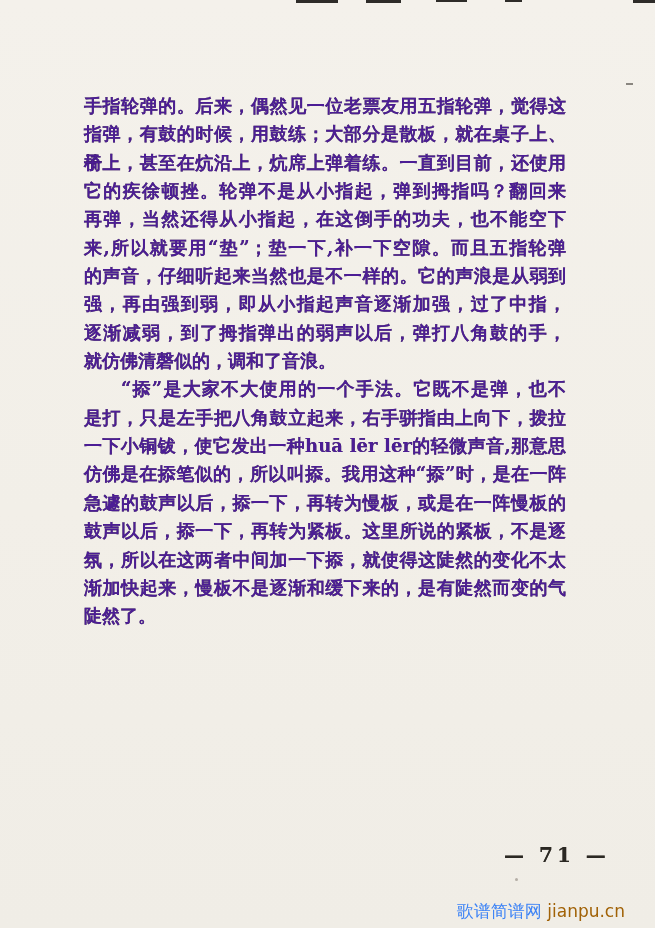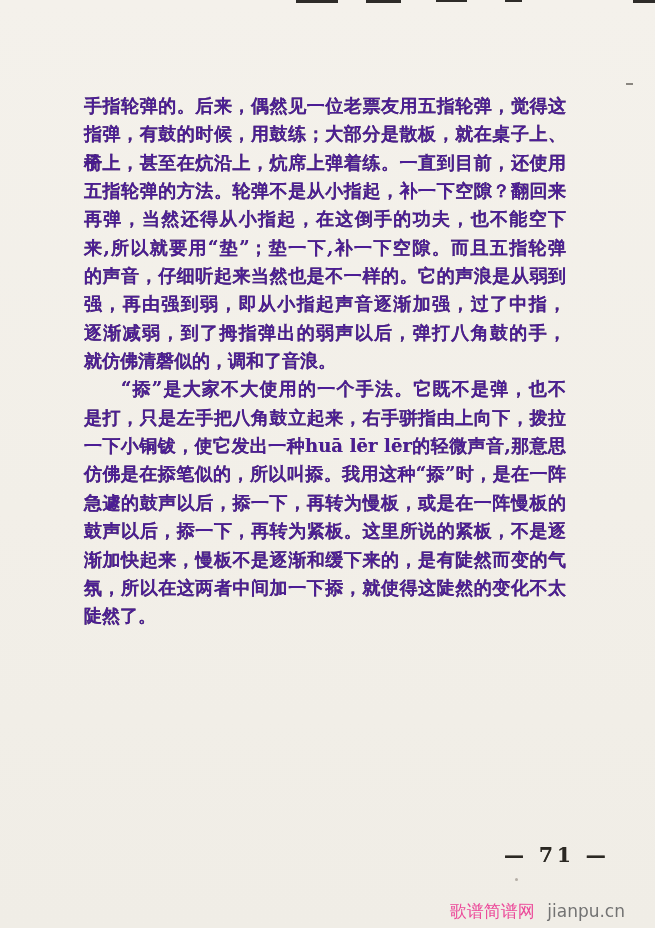--- a/index.html
+++ b/index.html
@@ -23,22 +23,22 @@
   .pagenum{
     position:absolute;top:843px;left:504px;
     font-size:20px;font-weight:700;letter-spacing:4px;color:#2b2823;
     text-shadow:0 0 .6px rgba(41,36,28,.7);
   }
   .watermark{
     position:absolute;top:900px;right:30px;
     font-size:17px;font-family:"DejaVu Sans","Liberation Sans",sans-serif;
     white-space:nowrap;
   }
-  .wm-name{color:#ec4899;}
-  .wm-url{color:#737373;margin-left:7px;}
+  .wm-name{color:#3b82f6;}
+  .wm-url{color:#a16207;}
   .art{position:absolute;background:#2e2c29;}
   .art.a1{left:296px;top:0;width:42px;height:3px;}
   .art.a2{left:366px;top:0;width:35px;height:3px;}
   .art.a3{left:436px;top:0;width:31px;height:2px;}
   .art.a4{left:505px;top:0;width:17px;height:2px;}
   .art.a5{left:633px;top:0;width:22px;height:3px;}
   .art.a6{left:626px;top:83px;width:7px;height:2px;background:#8a8680;}
   .art.a7{left:515px;top:878px;width:3px;height:3px;background:#b4aea6;border-radius:50%;}
 </style>
 </head>
@@ -51,38 +51,38 @@
 <div class="art a5"></div>
 <div class="art a6"></div>
 <div class="art a7"></div>
 
 <div class="textblock">
 
   <div class="para">
     <div class="tline">手指轮弹的。后来，偶然见一位老票友用五指轮弹，觉得这</div>
     <div class="tline">指弹，有鼓的时候，用鼓练；大部分是散板，就在桌子上、椅</div>
     <div class="tline">子上，甚至在炕沿上，炕席上弹着练。一直到目前，还使用</div>
-    <div class="tline">五指轮弹的方法。轮弹不是从小指起，补一下空隙？翻回来</div>
+    <div class="tline">它的疾徐顿挫。轮弹不是从小指起，弹到拇指吗？翻回来</div>
     <div class="tline">再弹，当然还得从小指起，在这倒手的功夫，也不能空下</div>
     <div class="tline">来,所以就要用“垫”；垫一下,补一下空隙。而且五指轮弹</div>
     <div class="tline">的声音，仔细听起来当然也是不一样的。它的声浪是从弱到</div>
     <div class="tline">强，再由强到弱，即从小指起声音逐渐加强，过了中指，</div>
     <div class="tline">逐渐减弱，到了拇指弹出的弱声以后，弹打八角鼓的手，</div>
     <div class="tline end">就仿佛清磬似的，调和了音浪。</div>
   </div>
 
   <div class="para">
     <div class="tline ind">“掭”是大家不大使用的一个手法。它既不是弹，也不</div>
     <div class="tline">是打，只是左手把八角鼓立起来，右手骈指由上向下，拨拉</div>
     <div class="tline">一下小铜钹，使它发出一种huā lēr lēr的轻微声音,那意思</div>
     <div class="tline">仿佛是在掭笔似的，所以叫掭。我用这种“掭”时，是在一阵</div>
     <div class="tline">急遽的鼓声以后，掭一下，再转为慢板，或是在一阵慢板的</div>
     <div class="tline">鼓声以后，掭一下，再转为紧板。这里所说的紧板，不是逐</div>
+    <div class="tline">氛，所以在这两者中间加一下掭，就使得这陡然的变化不太</div>
     <div class="tline">渐加快起来，慢板不是逐渐和缓下来的，是有陡然而变的气</div>
-    <div class="tline">氛，所以在这两者中间加一下掭，就使得这陡然的变化不太</div>
     <div class="tline end">陡然了。</div>
   </div>
 
 
 </div>
 
 <div class="pagenum">— 71 —</div>
 
 <div class="watermark">
   <span class="wm-name">歌谱简谱网</span>

